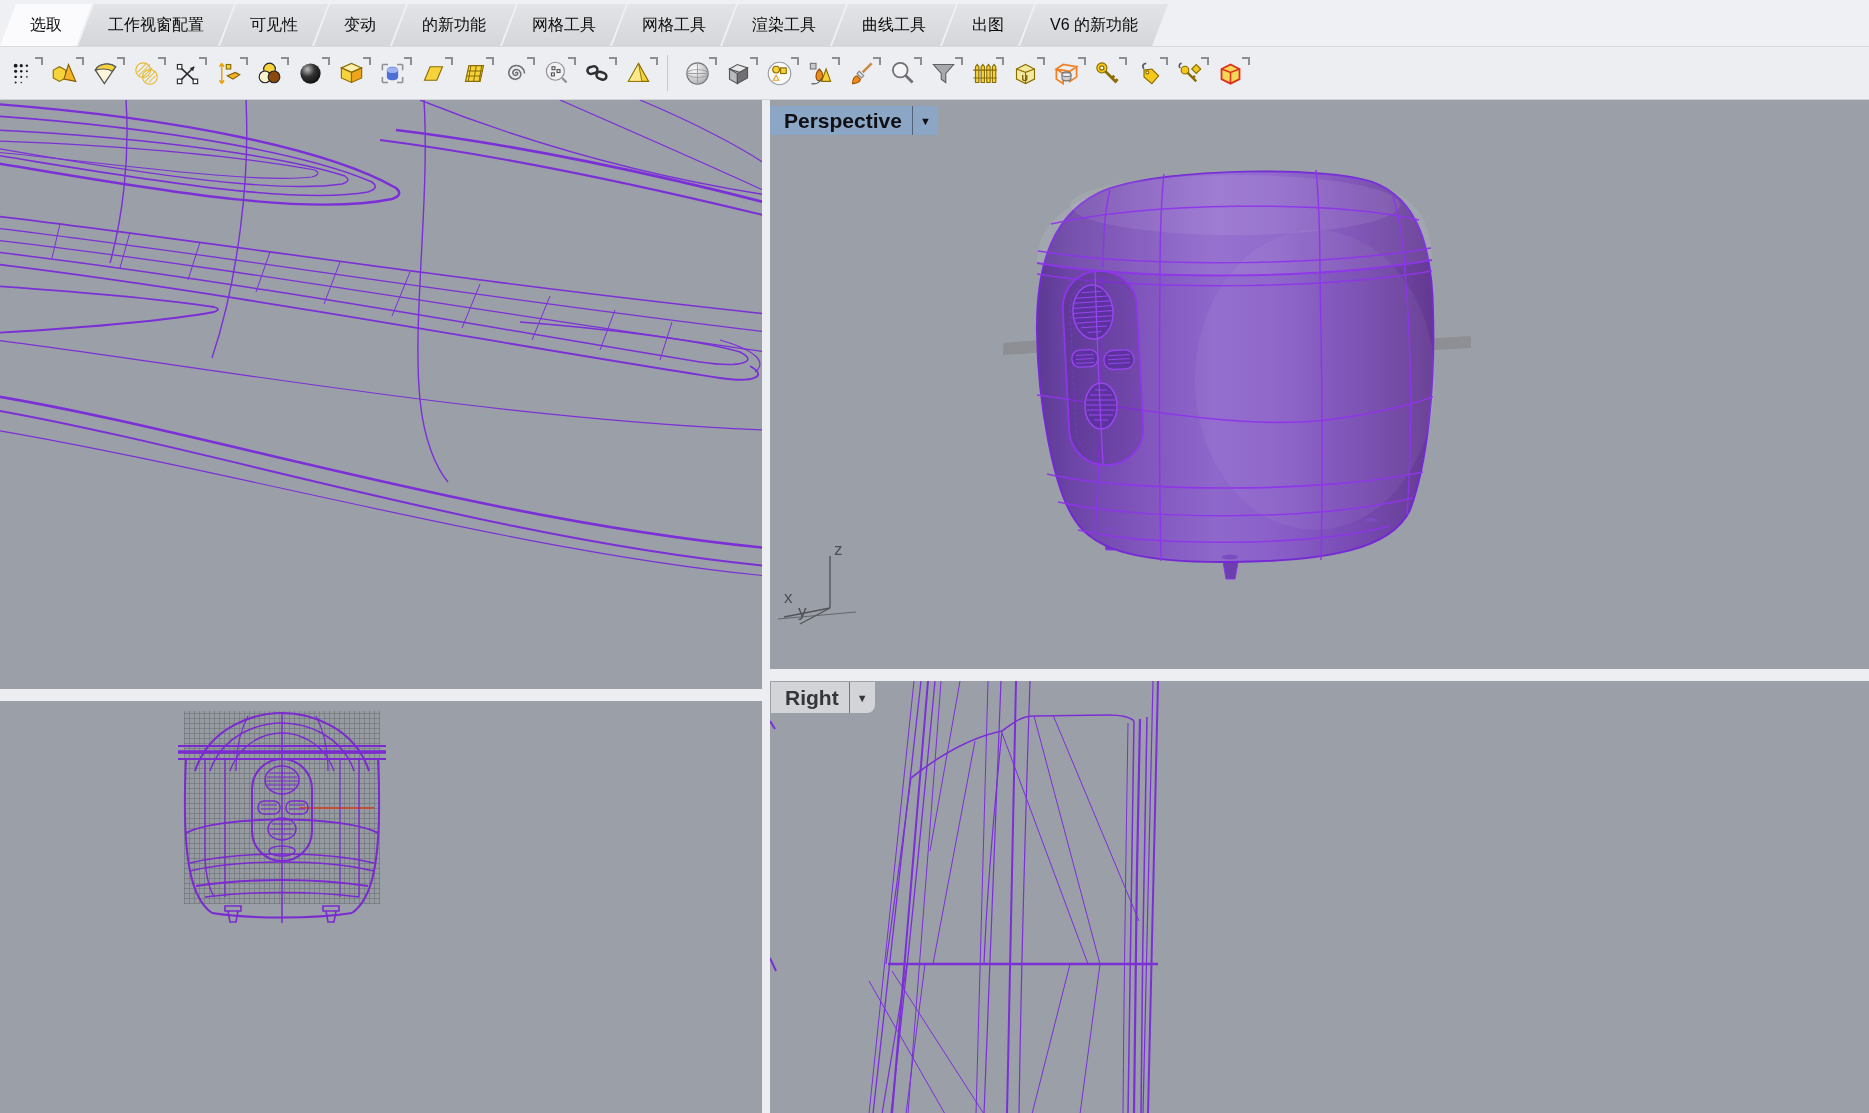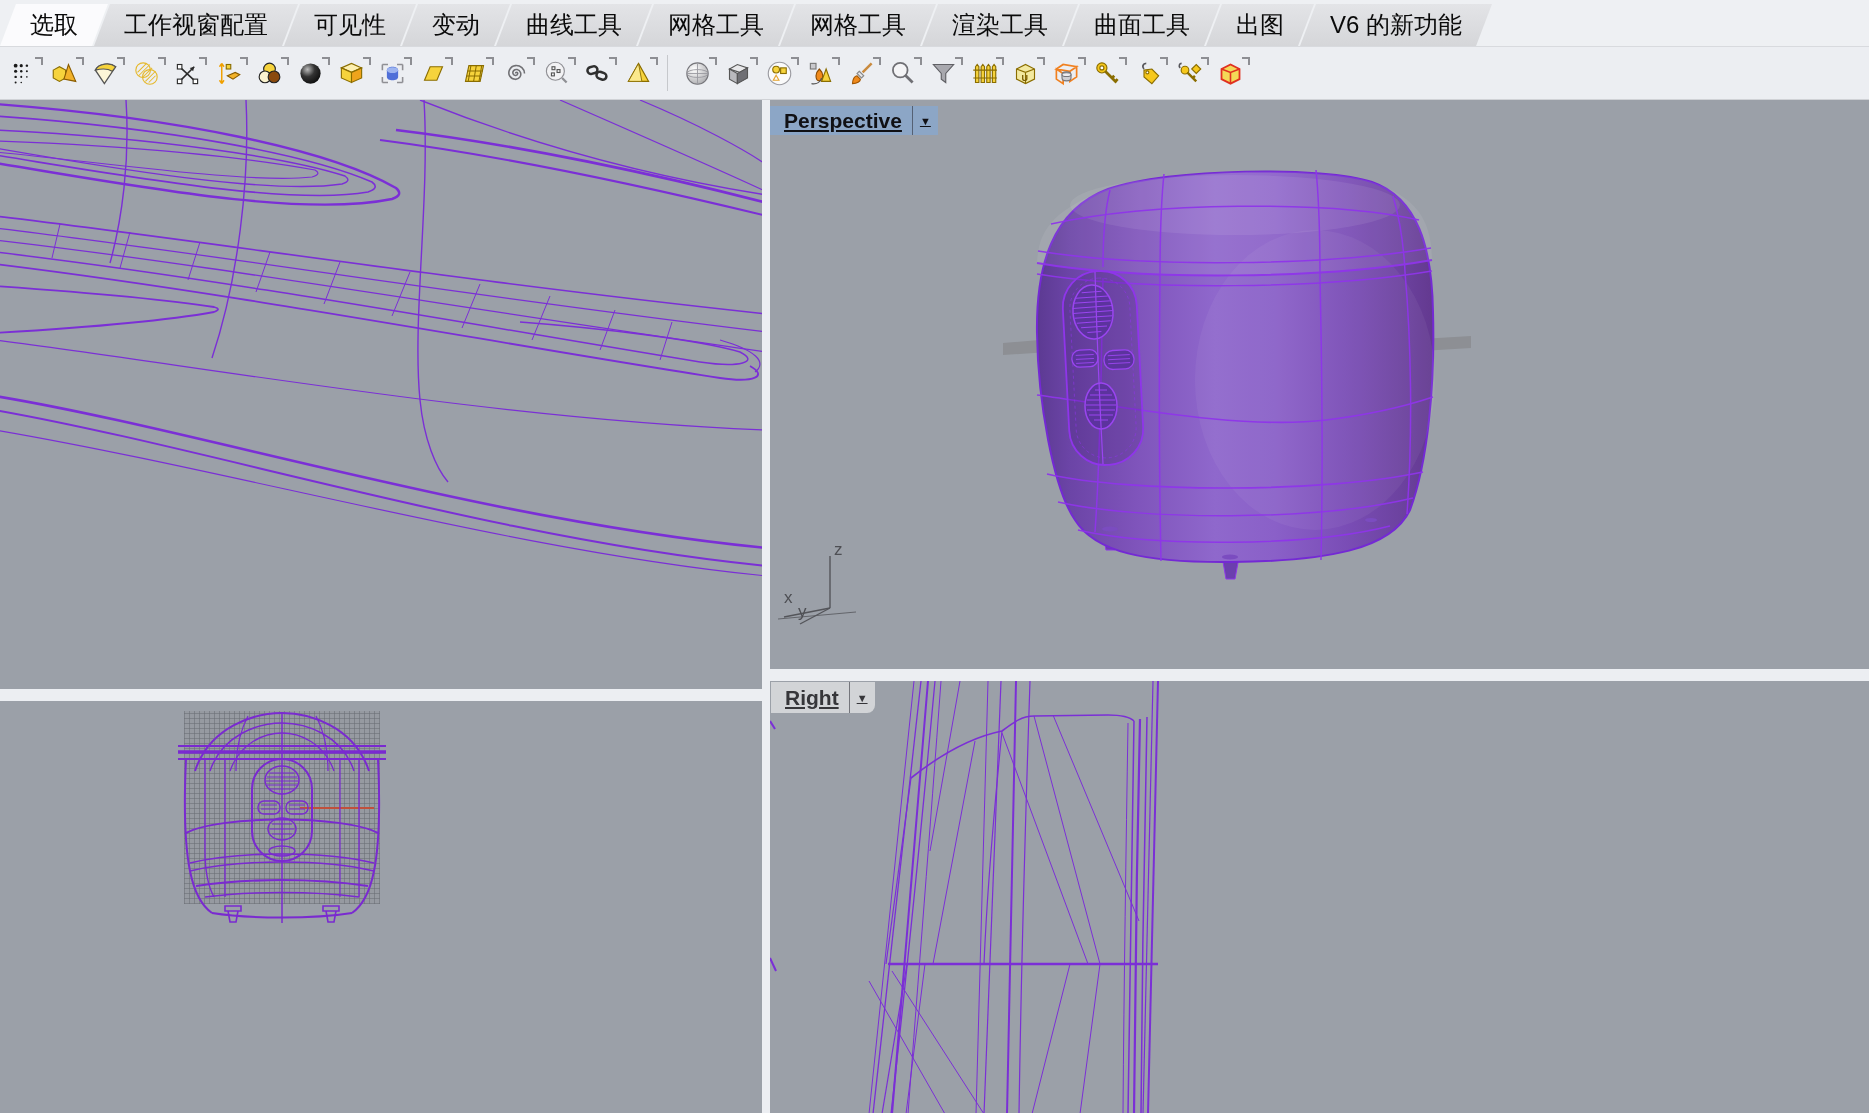--- a/index.html
+++ b/index.html
@@ -3,21 +3,21 @@
 <meta charset="utf-8">
 <style>
   html,body{margin:0;padding:0;background:#9ba0a8;font-family:"Liberation Sans",sans-serif;}
   .app{position:relative;width:1869px;height:1113px;overflow:hidden;background:#eceef2;}
 
   
   .tabbar{position:relative;height:46px;background:#eef0f3;border-bottom:1px solid #d8dade;
           display:flex;align-items:flex-end;padding-left:2px;}
   .tabstub{width:34px;height:42px;background:linear-gradient(#e4e5e8,#d6d7da);
            clip-path:polygon(16px 0,100% 0,calc(100% - 16px) 100%,0 100%);margin-right:-22px;}
-  .tab{height:42px;line-height:42px;padding:0 30px;font-size:24px;color:#0a0a0a;
+  .tab{height:42px;line-height:42px;padding:0 30px;font-size:16px;color:#0a0a0a;
        background:linear-gradient(#e3e4e7,#d5d6d9);margin-left:-14px;
        clip-path:polygon(16px 0,100% 0,calc(100% - 16px) 100%,0 100%);
        white-space:nowrap;cursor:default;}
   .tab.active{background:#fbfbfd;z-index:3;position:relative;}
 
   
   .toolbar{height:52px;background:#eceef2;border-bottom:1px solid #d0d2d6;
            display:flex;align-items:center;gap:11px;padding-left:8px;}
   .tool{position:relative;width:30px;height:34px;display:flex;align-items:center;justify-content:center;}
   .tool svg{width:27px;height:27px;}
@@ -30,21 +30,21 @@
   .vp{position:absolute;background:#9ba0a8;overflow:hidden;}
   #vp-tl{left:0;top:0;width:762px;height:589px;}
   #vp-bl{left:0;top:601px;width:762px;height:413px;}
   #vp-persp{left:770px;top:0;width:1099px;height:569px;}
   #vp-right{left:770px;top:581px;width:1099px;height:433px;}
   .div-h-l{position:absolute;left:0;top:589px;width:762px;height:12px;background:#eceef2;}
   .div-v{position:absolute;left:762px;top:0;width:8px;height:1014px;background:#eceef2;}
   .div-h-r{position:absolute;left:770px;top:569px;width:1099px;height:12px;background:#eceef2;}
 
   .vplabel{position:absolute;display:flex;align-items:center;font-weight:bold;
-           font-size:21px;cursor:pointer;user-select:none;text-decoration:underline;}
+           font-size:21px;cursor:pointer;user-select:none;}
   .vplabel .txt{padding:0 10px 0 14px;}
   .vplabel .sep{width:1px;align-self:stretch;background:rgba(40,40,50,.55);}
   .vplabel .tri{font-size:11px;padding:0 7px;}
   #lbl-persp{left:0;top:6px;height:29px;background:#8ca6c6;color:#101014;}
   #lbl-right{left:1px;top:1px;height:31px;background:#d2d4d7;color:#36363a;
              border-bottom-right-radius:8px;}
 
   .gridpatch{position:absolute;left:184px;top:10px;width:196px;height:193px;
      background-color:rgba(140,144,150,.35);
      background-image:repeating-linear-gradient(0deg,rgba(105,109,116,.55) 0 1px,transparent 1px 5px),
@@ -55,25 +55,25 @@
 <body>
 
 <div class="app">
 
   <div class="tabbar" id="tabbar">
     <div class="tabstub"></div>
   <div class="tab active">选取</div>
       <div class="tab">工作视窗配置</div>
       <div class="tab">可见性</div>
       <div class="tab">变动</div>
-      <div class="tab">曲线工具</div>
+      <div class="tab">的新功能</div>
       <div class="tab">网格工具</div>
       <div class="tab">网格工具</div>
       <div class="tab">渲染工具</div>
-      <div class="tab">曲面工具</div>
+      <div class="tab">曲线工具</div>
       <div class="tab">出图</div>
       <div class="tab">V6 的新功能</div>
     </div>
 
   <div class="toolbar" id="toolbar">
       <div class="tool">
         <svg viewBox="0 0 24 24">
           <g fill="#1a1a1a">
             <circle cx="5" cy="5" r="1.7"></circle>
             <circle cx="10" cy="5" r="1.4"></circle>

